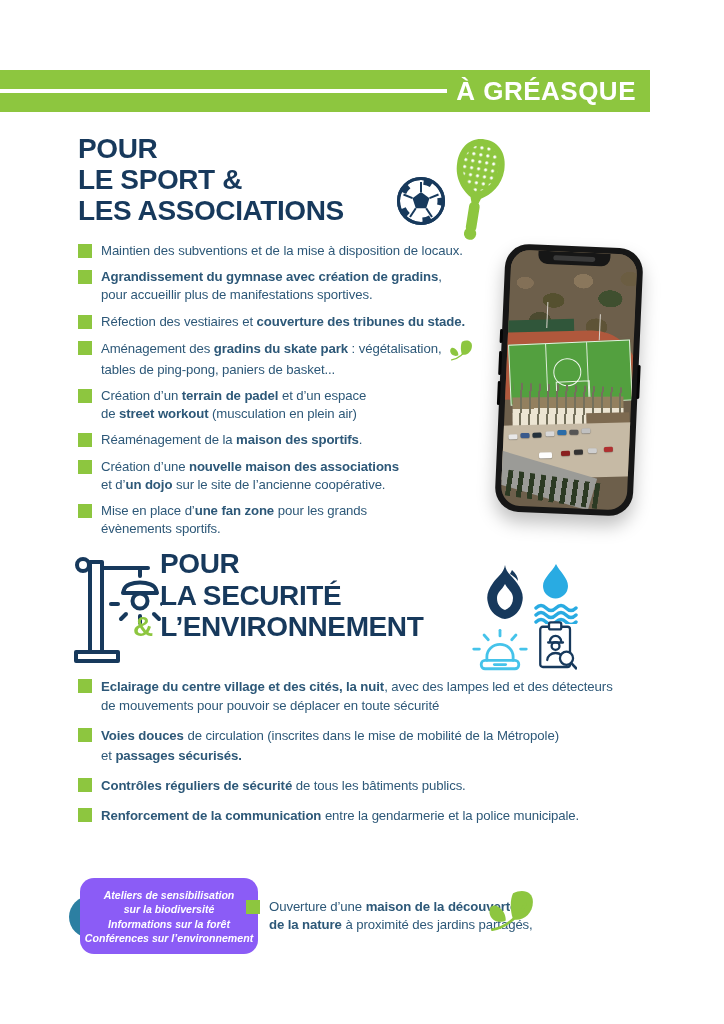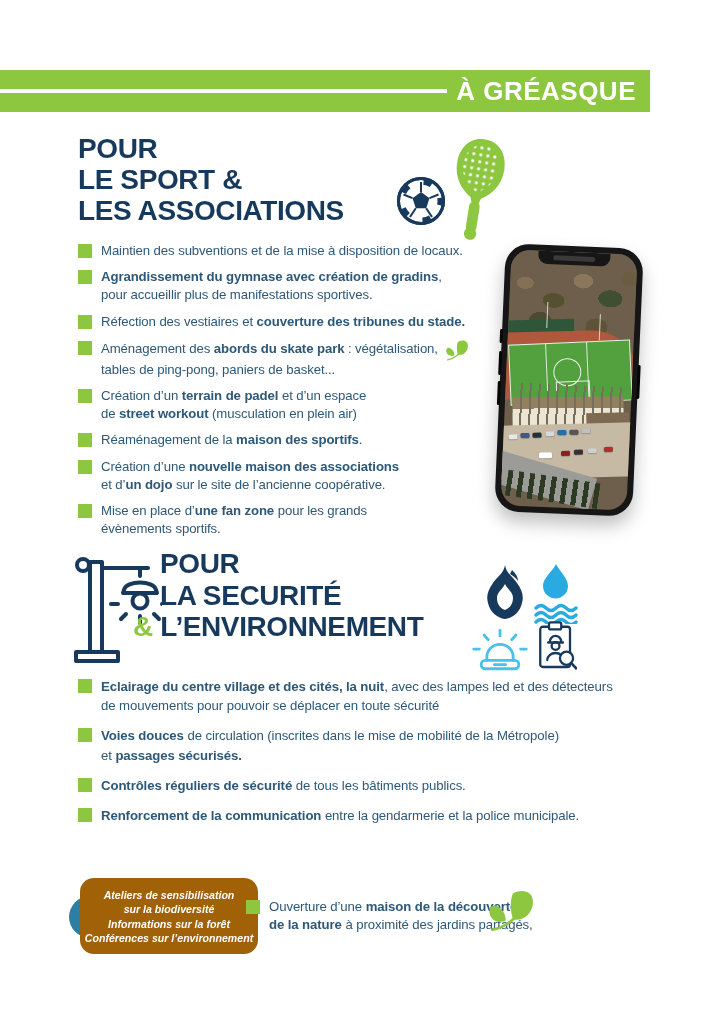--- a/index.html
+++ b/index.html
@@ -82,21 +82,21 @@
   .sec-title{position:absolute;left:160px;top:548px;color:#17395c;font-size:28px;font-weight:bold;
     line-height:31.5px;letter-spacing:-.4px;}
   .sec-title .l3{margin-left:-27px;}
   .amp{color:#8dc63f;}
   .flame{position:absolute;left:482px;top:564px;width:46px;height:56px;}
   .water{position:absolute;left:534px;top:562px;width:44px;height:62px;}
   .siren{position:absolute;left:470px;top:626px;width:60px;height:48px;}
   .inspect{position:absolute;left:535px;top:619px;width:42px;height:54px;}
   
   .bio-circle{position:absolute;left:69px;top:896px;width:42px;height:42px;border-radius:50%;background:#2c7fa2;}
-  .bio-box{position:absolute;left:80px;top:878px;width:178px;height:76px;background:#a16207;border-radius:14px;
+  .bio-box{position:absolute;left:80px;top:878px;width:178px;height:76px;background:#8b5cf6;border-radius:14px;
     color:#fff;font-style:italic;font-weight:bold;text-align:center;font-size:10.6px;line-height:14.4px;
     padding-top:10px;box-sizing:border-box;}
   .nature-row{position:absolute;left:246px;top:898px;width:330px;}
   .nature-leaf{position:absolute;left:487px;top:888px;width:48px;height:44px;}
   .nature-leaf svg{width:48px;height:44px;}
 </style>
 </head>
 <body>
 
 <div class="banner">
@@ -152,21 +152,21 @@
     </div>
     <div class="item">
       <span class="sq"></span>
       <div class="itxt">
         <div class="ln"><span>Réfection des vestiaires et </span><span class="b">couverture des tribunes du stade.</span></div>
       </div>
     </div>
     <div class="item">
       <span class="sq"></span>
       <div class="itxt">
-        <div class="ln"><span>Aménagement des </span><span class="b">abords du skate park</span><span> : végétalisation,</span><span class="leaf"><svg viewBox="0 0 46 42" xmlns="http://www.w3.org/2000/svg">
+        <div class="ln"><span>Aménagement des </span><span class="b">gradins du skate park</span><span> : végétalisation,</span><span class="leaf"><svg viewBox="0 0 46 42" xmlns="http://www.w3.org/2000/svg">
     <path d="M25 5 C35 0 44 4 44 13 C44 25 34 32 25 30 C22 22 22 11 25 5 Z" fill="#8dc63f"></path>
     <path d="M11 18 C4 14 1 20 3 26 C5 32 13 34 18 31 C18 25 15 21 11 18 Z" fill="#8dc63f"></path>
     <path d="M5 40 C16 38 28 30 37 15" stroke="#8dc63f" stroke-width="2.4" fill="none" stroke-linecap="round"></path>
   </svg></span></div>
         <div class="ln"><span>tables de ping-pong, paniers de basket...</span></div>
       </div>
     </div>
     <div class="item">
       <span class="sq"></span>
       <div class="itxt">

